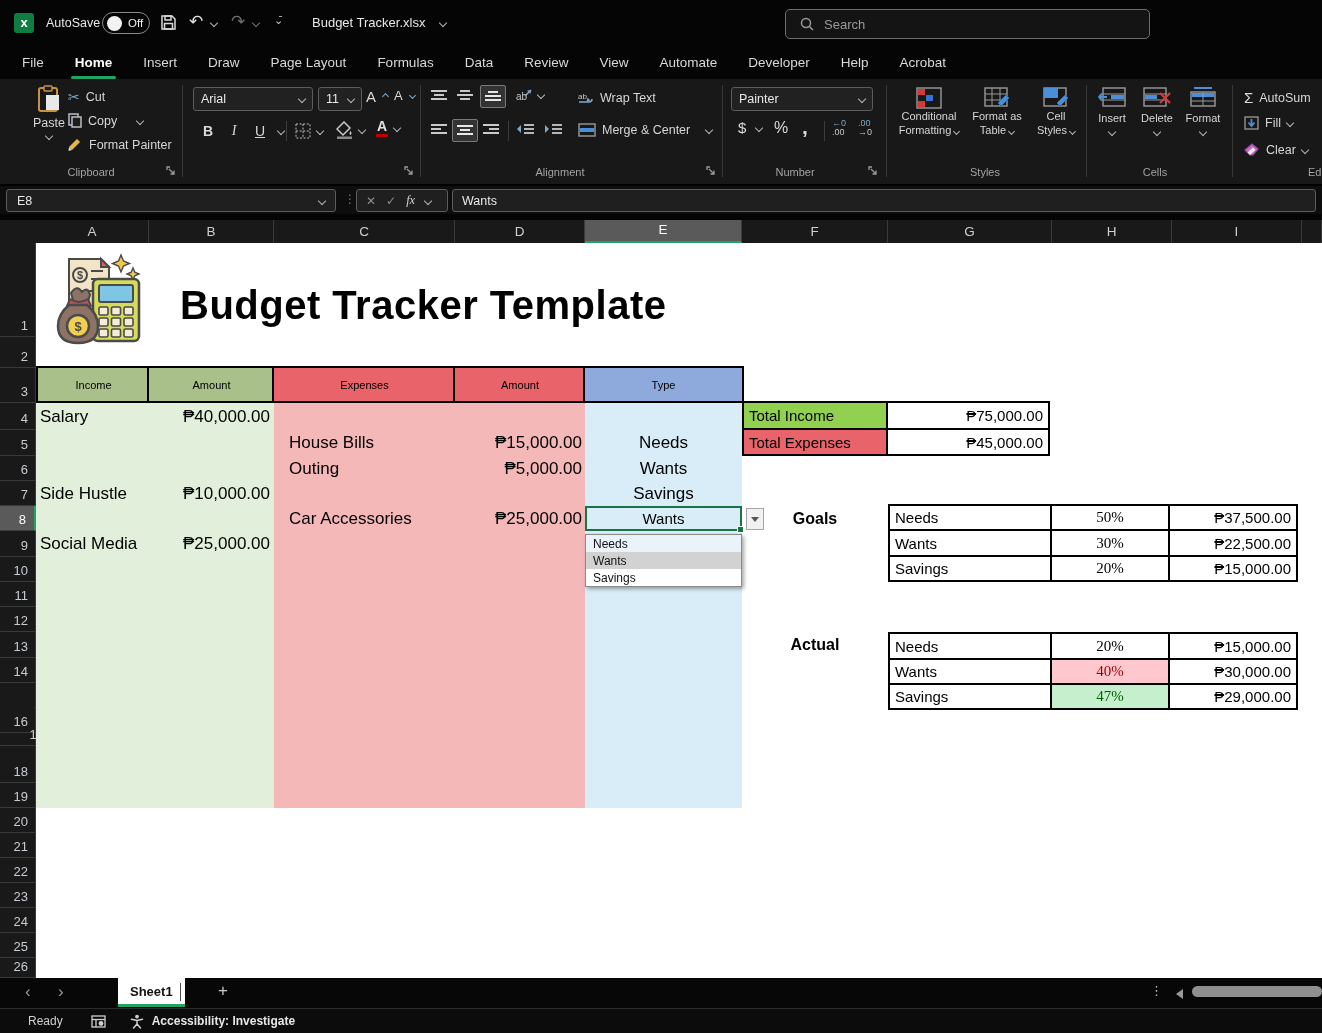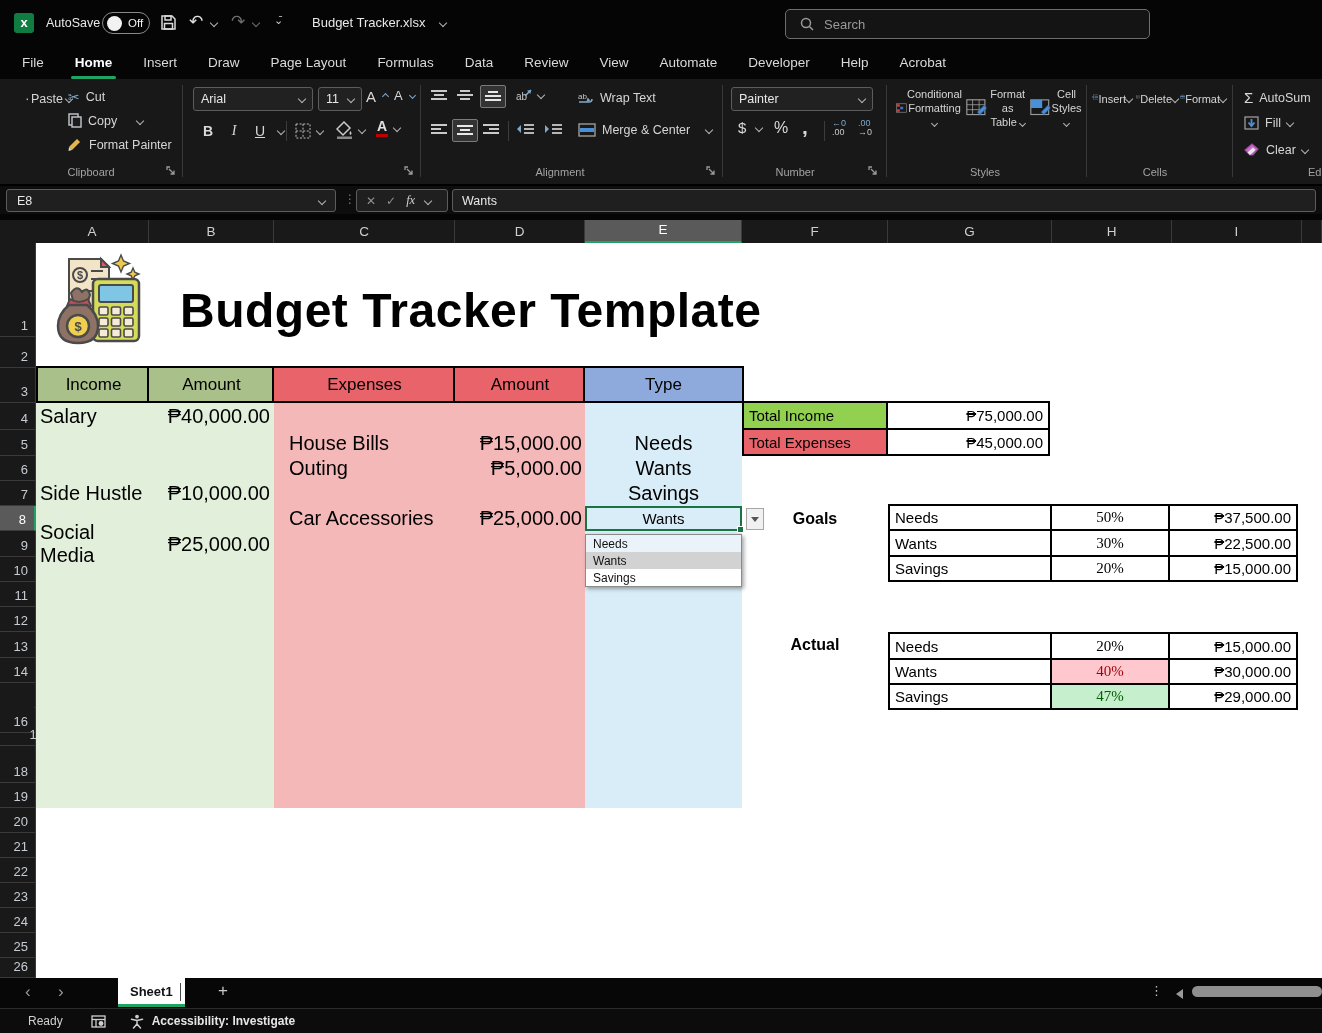--- a/index.html
+++ b/index.html
@@ -23,21 +23,21 @@
   .menu-item.active { color:#fff; font-weight:bold; }
   .menu-item.active::after { content:""; position:absolute; left:-2px; right:-2px; bottom:-3px; height:3px; background:var(--accent); border-radius:2px; }
 
   
   #ribbon { position:absolute; left:0; top:79px; width:1322px; height:107px; background:#181818; border-bottom:2px solid #000; }
   .rsep { position:absolute; top:6px; width:1px; height:92px; background:#383838; }
   .glabel { position:absolute; top:87px; font-size:11px; color:#a3a3a3; text-align:center; }
   .launcher { position:absolute; top:87px; color:#9a9a9a; }
   .rtxt { color:#d6d6d6; font-size:12.5px; white-space:nowrap; }
   .rbtn { display:flex; align-items:center; gap:6px; position:absolute; }
-  .bigbtn { position:absolute; display:flex; align-items:center; }
+  .bigbtn { position:absolute; display:flex; flex-direction:column; align-items:center; }
   .chv { width:6px; height:6px; border-right:1.5px solid currentColor; border-bottom:1.5px solid currentColor; transform:rotate(45deg); display:inline-block; color:#b5b5b5; flex:none; }
   .chv-up { transform:rotate(225deg); }
   .combo { position:absolute; height:24px; background:#212121; border:1px solid #5c5c5c; border-radius:3px; color:#e8e8e8; font-size:12.5px; display:flex; align-items:center; justify-content:space-between; padding:0 7px; }
   .fmt-letter { color:#d9d9d9; font-size:14px; width:24px; text-align:center; }
   .sel-box { border:1px solid #7a7a7a; background:#333; border-radius:2px; }
   .minisep { width:1px; height:20px; background:#3c3c3c; }
   .icon-blue { color:#7fa8c9; }
   .two-line { font-size:11px; color:#d6d6d6; line-height:14px; text-align:center; }
 
   
@@ -50,31 +50,31 @@
   .colhead.sel { background:#5a5a5a; color:#fff; border-bottom:2.5px solid var(--accent); line-height:20px; }
   #corner { position:absolute; left:0; top:220px; width:36px; height:23px; background:#191919; border-right:1px solid #3a3a3a; }
   #corner::after { content:""; position:absolute; right:3px; bottom:3px; border-style:solid; border-width:0 0 13px 13px; border-color:transparent transparent #6f6f6f transparent; }
   #rowheads { position:absolute; left:0; top:243px; width:36px; height:735px; background:#191919; border-right:1px solid #3a3a3a; }
   .rowhead { position:absolute; left:0; width:36px; color:#c6ccd2; font-size:13px; text-align:right; padding-right:8px; border-bottom:1px solid #3a3a3a; display:flex; align-items:flex-end; justify-content:flex-end; padding-bottom:3px; }
   .rowhead.sel { background:#5a5a5a; color:#fff; border-right:2.5px solid var(--accent); }
 
   
   #canvas { position:absolute; left:36px; top:243px; width:1286px; height:735px; background:#fff; }
   .band { position:absolute; }
-  .hcell { position:absolute; display:flex; align-items:center; justify-content:center; font-size:17px; color:#000; border:2px solid #000; }
-  .cell { position:absolute; display:flex; align-items:center; font-size:20px; color:#000; }
+  .hcell { position:absolute; display:flex; align-items:center; justify-content:center; font-size:11px; color:#000; border:2px solid #000; }
+  .cell { position:absolute; display:flex; align-items:center; font-size:17px; color:#000; }
   .cell.right { justify-content:flex-end; }
   .cell.center { justify-content:center; }
   .tbl { position:absolute; display:grid; border-left:2px solid #000; border-top:2px solid #000; background:#fff; }
   .tc { border-right:2px solid #000; border-bottom:2px solid #000; display:flex; align-items:center; font-size:15px; color:#000; padding:0 5px; background:#fff; }
   .tc.center { justify-content:center;font-family:Liberation Serif, serif; }
   .tc.right { justify-content:flex-end; }
   .tc.bad { background:var(--bad_bg); color:var(--bad_text); }
   .tc.good { background:var(--good_bg); color:var(--good_text); }
-  #sheet-title { position:absolute; left:144px; top:40px; font-size:48px; font-weight:bold; color:#000; letter-spacing:0.5px; }
+  #sheet-title { position:absolute; left:144px; top:40px; font-size:40px; font-weight:bold; color:#000; letter-spacing:0.5px; }
 
   
   #sel-cell { position:absolute; left:549px; top:263px; width:157px; height:25px; background:#d9edf8; border:2px solid var(--selection_border); display:flex; align-items:center; justify-content:center; font-size:15px; color:#000; z-index:4; }
   #fill-handle { position:absolute; right:-4px; bottom:-4px; width:7px; height:7px; background:var(--selection_border); border:1px solid #fff; }
   #dd-btn { position:absolute; left:710px; top:265px; width:18px; height:22px; background:#f1f1f1; border:1px solid #a6a6a6; display:flex; align-items:center; justify-content:center; z-index:4; }
   .caret { width:0; height:0; border-left:4px solid transparent; border-right:4px solid transparent; border-top:5px solid #555; }
   #dropdown { position:absolute; left:549px; top:291px; width:157px; background:#fff; border:1px solid #8a8a8a; box-shadow:2px 2px 4px rgba(0,0,0,.35); z-index:5; }
   .dd-item { height:17px; display:flex; align-items:center; padding-left:7px; font-size:12px; color:#111; }
   .dd-item.first { background:#eaf2fa; }
   .dd-item.hl { background:#d2d2d2; }

